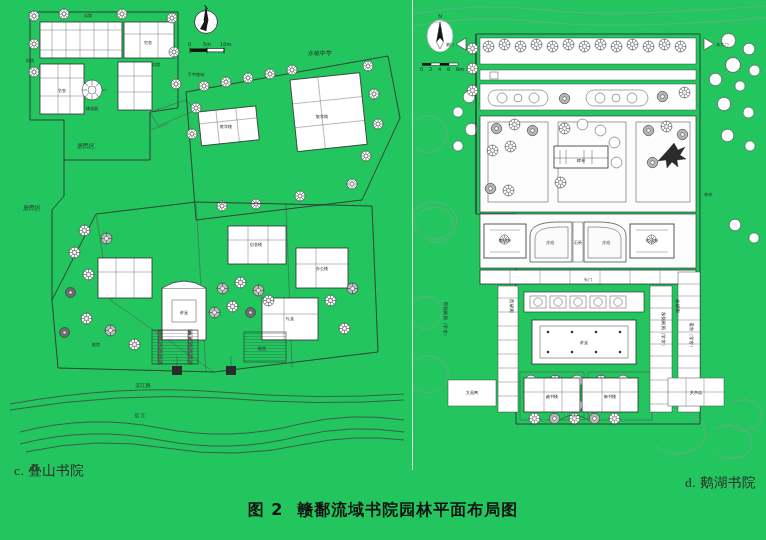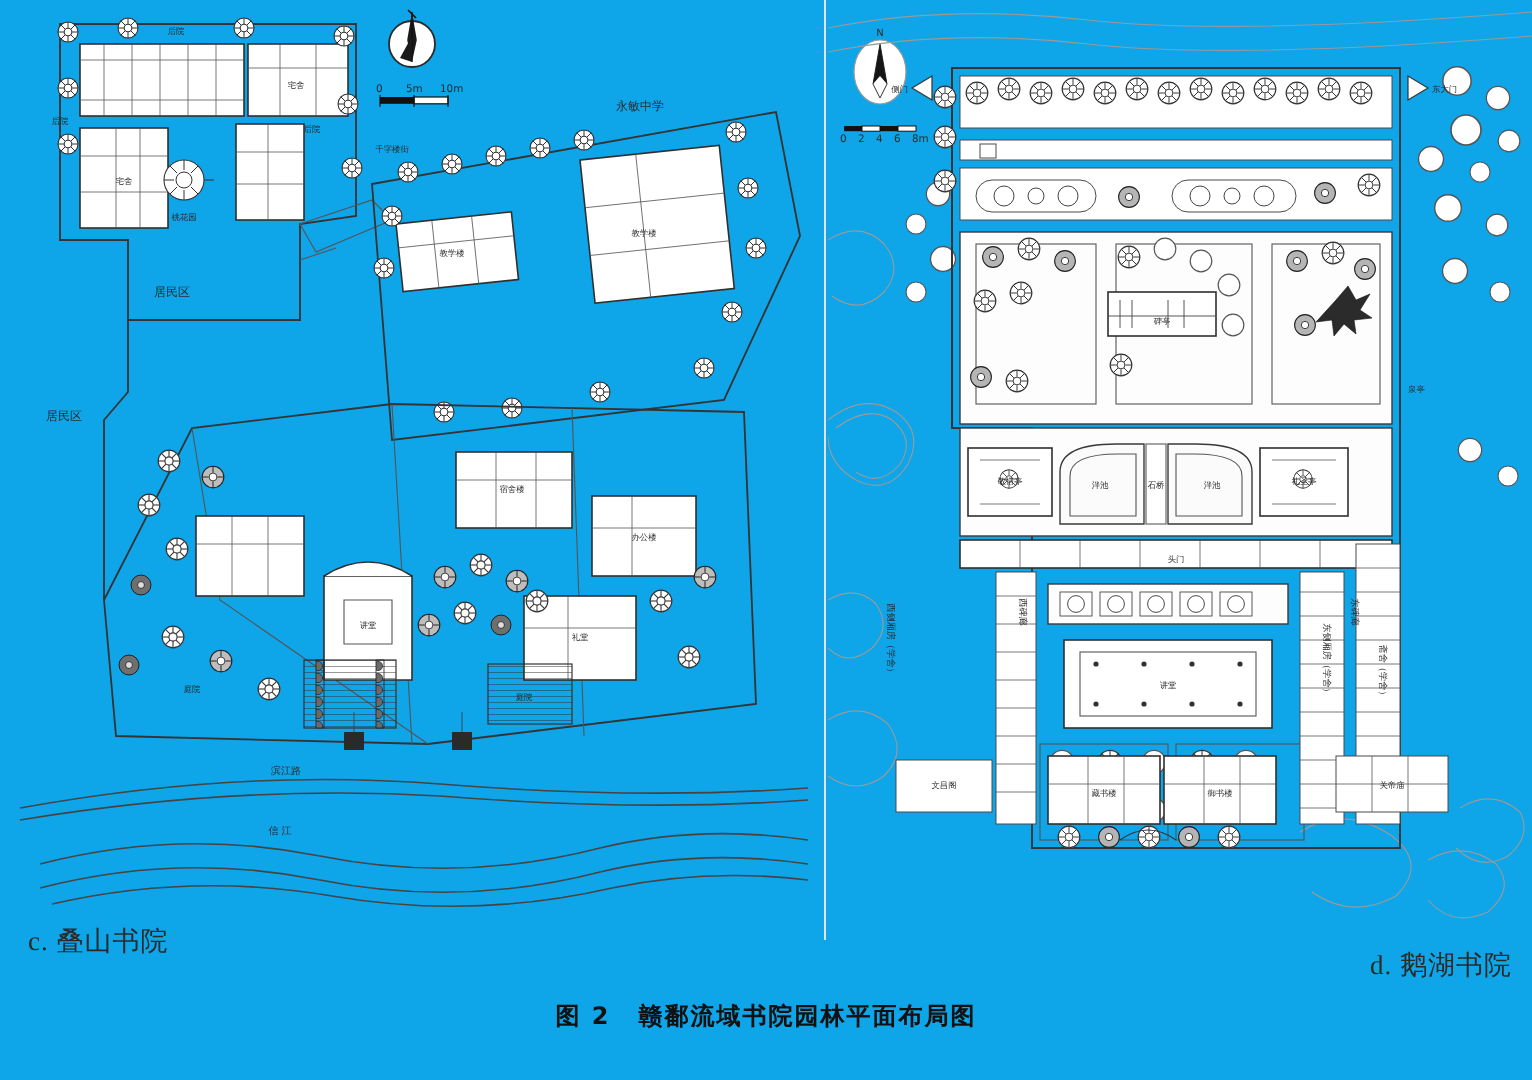--- a/index.html
+++ b/index.html
@@ -2,42 +2,42 @@
 <html><head>
 <meta charset="utf-8">
 <title>图2 赣鄱流域书院园林平面布局图</title>
 <style>
   html,body{margin:0;padding:0;background:#ffffff;}
   body{
     width:766px;height:540px;position:relative;overflow:hidden;
     font-family:"Liberation Serif","DejaVu Serif",serif;
     color:#1a1a1a;
   }
-  .figure-root{position:absolute;inset:0;background:#0ea5e9;}
+  .figure-root{position:absolute;inset:0;background:#22c55e;}
 
   
   .plan-panel{position:absolute;top:0;overflow:hidden;}
   #panel-left{left:0;width:412px;height:470px;}
   #panel-right{left:414px;width:352px;height:470px;}
   .panel-divider{position:absolute;left:412px;top:0;width:1px;height:470px;background:#e2e2e2;}
 
   .plan-svg{position:absolute;left:0;top:0;width:100%;height:100%;}
 
   
   .subcaption{
     position:absolute;font-size:13.5px;letter-spacing:.5px;
     color:#2a2a2a;white-space:nowrap;
     font-family:"Liberation Serif","DejaVu Serif",serif;
   }
   #subcap-c{left:14px;top:462px;}
   #subcap-d{right:10px;top:474px;}
 
   #main-caption{
     position:absolute;left:0;right:0;top:500px;text-align:center;
-    font-size:12px;font-weight:bold;letter-spacing:1px;color:#111;
+    font-size:16px;font-weight:bold;letter-spacing:1px;color:#111;
     font-family:"DejaVu Sans","Liberation Sans",sans-serif;
   }
   #main-caption .cap-num{margin-right:14px;}
 
   
   text{font-family:"DejaVu Sans","Liberation Sans",sans-serif;fill:#2b2b2b;}
   .lbl{font-size:5px;}
   .lbl-sm{font-size:4.2px;}
   .lbl-md{font-size:6px;}
   .lbl-v{font-size:4.6px;}

